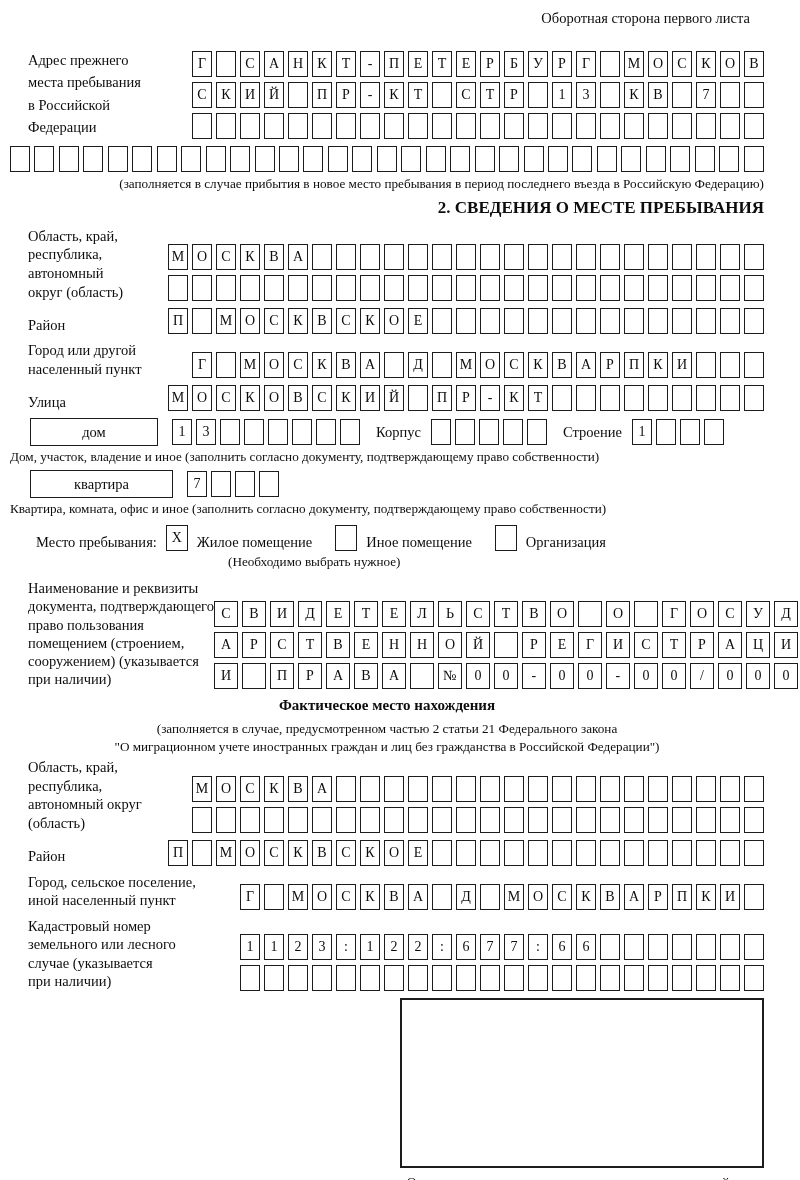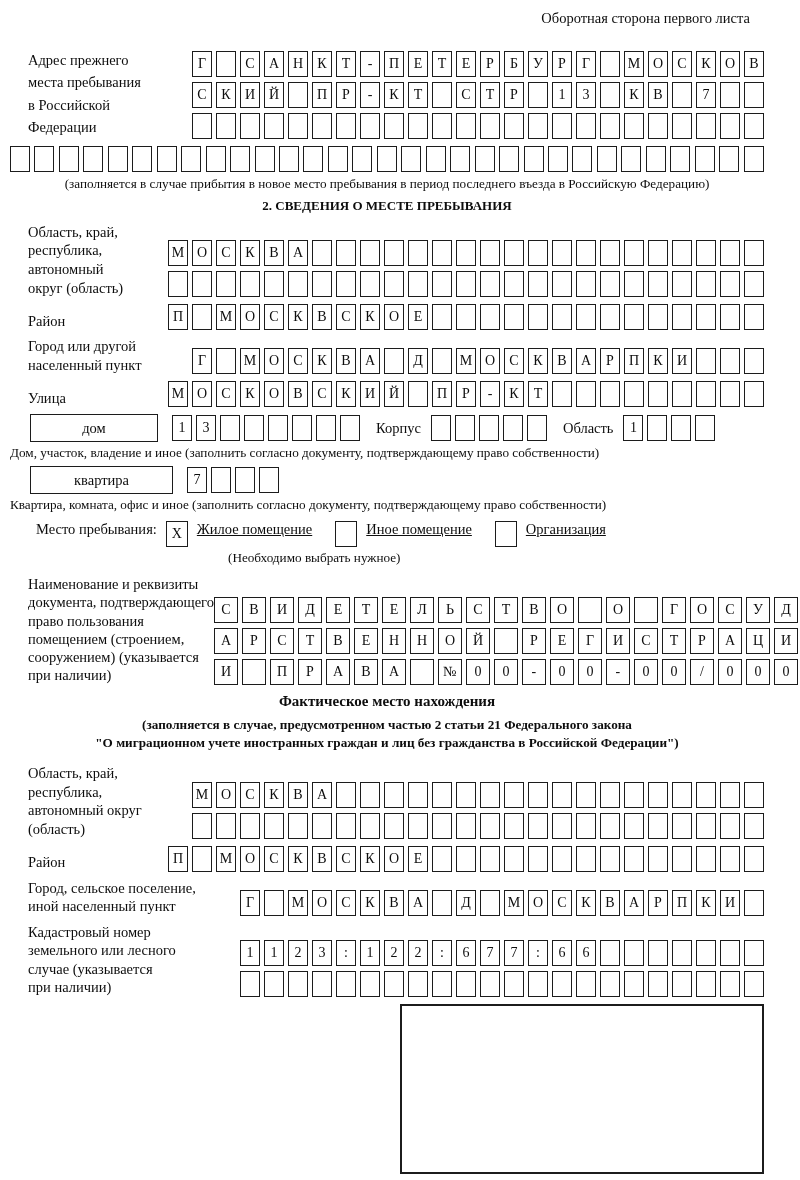--- a/index.html
+++ b/index.html
@@ -25,43 +25,43 @@
     box-sizing:border-box;flex:0 0 auto;
     width:20px;height:26px;border:1.5px solid #1c1c1c;background:#fff;
     display:flex;align-items:center;justify-content:center;
     font-size:14px;line-height:1;
   }
   .wide .cell{width:24px;}
   .full-row{justify-content:space-between;margin:0 0 4px 0;}
   .full-row .cell{width:20px;}
 
   .note{font-size:13.2px;margin-bottom:5px;}
-  .center{text-align:center;}
+  .center{text-align:right;}
 
   h2,h3{margin:0;}
-  .sec-title{font-size:13px;font-weight:bold;text-align:center;margin:6px 0 9px 0;}
+  .sec-title{font-size:17px;font-weight:bold;text-align:right;margin:6px 0 9px 0;}
   .fact-title{font-size:15px;font-weight:bold;text-align:center;margin:8px 0 6px 0;}
 
   .inline-row{display:flex;align-items:center;gap:6px;margin-bottom:3px;}
   .wide-box{
     box-sizing:border-box;height:28px;border:1.5px solid #1c1c1c;
     display:flex;align-items:center;justify-content:center;font-size:14.5px;
   }
   .house-row{margin-left:20px;}
   .box-house{width:128px;margin-right:8px;}
   .box-apt{width:143px;margin-right:8px;}
   .inline-lbl{font-size:14.5px;margin:0 4px 0 10px;white-space:nowrap;}
 
-  .stay-row{display:flex;align-items:flex-start;gap:9px;margin:4px 0 3px 26px;font-size:14.5px;}
+  .stay-row{display:flex;align-items:flex-end;gap:9px;margin:4px 0 3px 26px;font-size:14.5px;}
   .stay-row .cell{width:22px;}
-  .opt-label{margin-right:14px;text-decoration:underline;}
+  .opt-label{margin-right:14px;}
   .stay-note{margin-left:218px;margin-bottom:9px;}
 
   .fact-note .ln{font-size:13.2px;text-align:center;line-height:1.35;}
-  .fact-note{margin-bottom:13px;font-weight:bold;}
+  .fact-note{margin-bottom:3px;}
 
   .stamp-box{
     box-sizing:border-box;margin:6px 0 7px 390px;width:364px;height:170px;
     border:2px solid #1c1c1c;background:#fff;
   }
   .stamp-caption{margin-left:352px;width:412px;}
   .stamp-caption .ln{font-size:14px;text-align:center;line-height:1.26;white-space:nowrap;}
 
   .doc-label{line-height:1.26;}
   .mb8{margin-bottom:8px;}
@@ -377,21 +377,21 @@
         <span class="cell"></span>
       </div>
     <div class="inline-lbl">Корпус</div>
     <div class="cells">
         <span class="cell"></span>
         <span class="cell"></span>
         <span class="cell"></span>
         <span class="cell"></span>
         <span class="cell"></span>
       </div>
-    <div class="inline-lbl">Область</div>
+    <div class="inline-lbl">Строение</div>
     <div class="cells">
         <span class="cell">1</span>
         <span class="cell"></span>
         <span class="cell"></span>
         <span class="cell"></span>
       </div>
   </div>
   <div class="note">Дом, участок, владение и иное (заполнить согласно документу, подтверждающему право собственности)</div>
 
   <div class="inline-row house-row">

